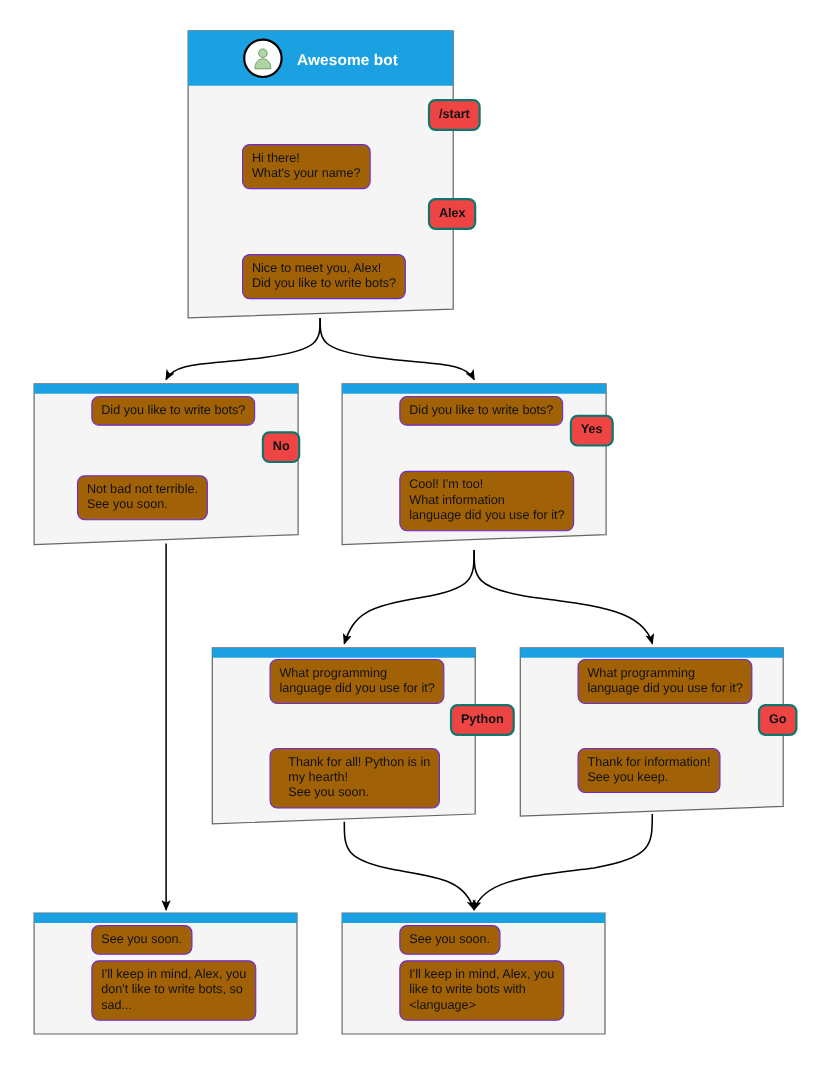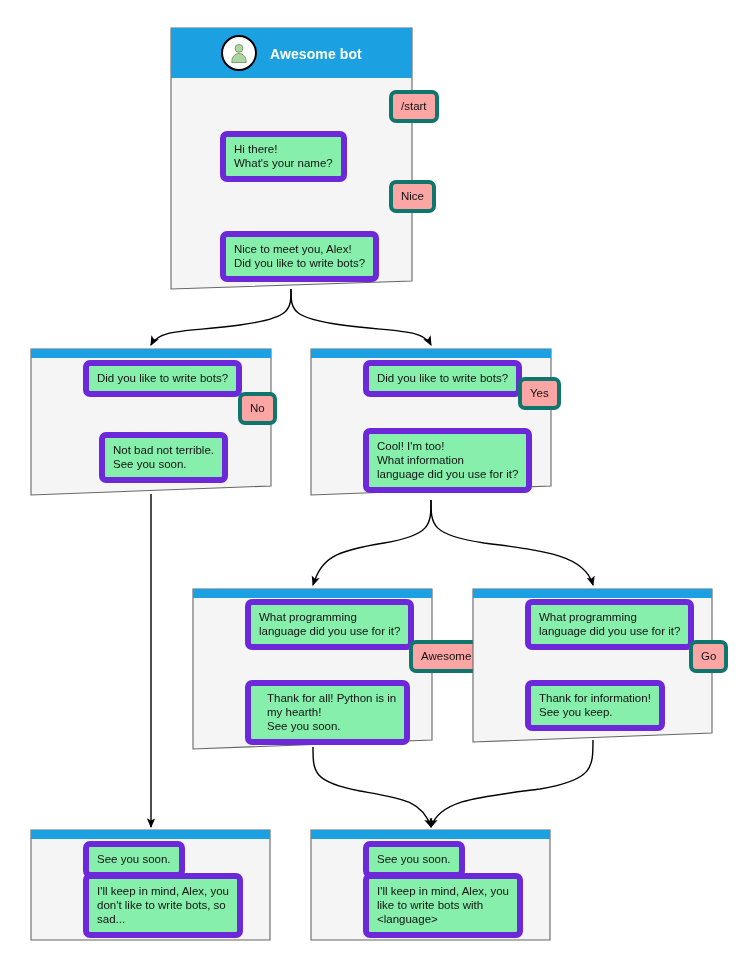--- a/index.html
+++ b/index.html
@@ -39,22 +39,22 @@
   .bubble{
     position:absolute;
     box-sizing:border-box;
     border-radius:7px;
     font-size:11.5px;
     line-height:14px;
     color:#111111;
     padding:5px 8px 6px 8px;
     white-space:pre;
   }
-  .bubble.bot{background:#86efac;border:6px solid #6d28d9;}
-  .bubble.user{background:#fca5a5;border:4px solid #0f766e;}
+  .bubble.bot{background:#a16207;border:1px solid #6d28d9;}
+  .bubble.user{background:#ef4444;border:2px solid #0f766e;font-weight:bold;}
 
   .edges{position:absolute;left:0;top:0;width:743px;height:971px;pointer-events:none;}
 </style>
 </head>
 <body>
 
 <div id="flow">
 
   <svg class="edges" viewBox="0 0 743 971">
     <defs>
@@ -88,37 +88,37 @@
         <svg width="22" height="22" viewBox="0 0 22 22">
           <circle cx="11" cy="6.4" r="3.9" fill="#aed5a2" stroke="#6f9b66" stroke-width="0.9"></circle>
           <path d="M3.8,20.5 C3.8,14.3 7.0,11.6 11,11.6 C15,11.6 18.2,14.3 18.2,20.5 Z" fill="#aed5a2" stroke="#6f9b66" stroke-width="0.9"></path>
         </svg>
       </div>
       <div class="hdr-title" style="left:60px;top:19px;">Awesome bot</div>
 
       <div class="bubble user" style="left:179px;top:63px;">/start</div>
       <div class="bubble bot" style="left:10px;top:104px;">Hi there!
 What's your name?</div>
-      <div class="bubble user" style="left:179px;top:153px;">Nice</div>
+      <div class="bubble user" style="left:179px;top:153px;">Alex</div>
       <div class="bubble bot" style="left:10px;top:204px;">Nice to meet you, Alex!
 Did you like to write bots?</div>
     </div>
   </div>
 
   <div class="card" style="left:30px;top:348px;width:242px;height:148px;">
     <div class="shell">
       <svg viewBox="0 0 242 148" preserveAspectRatio="none">
         <polygon points="1,1 241,1 241,138 1,147" fill="#f5f5f5" stroke="#666666" stroke-width="1.1"></polygon>
         <polygon points="1,1 241,1 241,10 1,10" fill="#1ba1e2" stroke="none"></polygon>
       </svg>
     </div>
     <div class="content">
       <div class="bubble bot" style="left:13px;top:12px;">Did you like to write bots?</div>
       <div class="bubble user" style="left:168px;top:44px;">No</div>
-      <div class="bubble bot" style="left:29px;top:84px;">Not bad not terrible.
+      <div class="bubble bot" style="left:0;top:84px;">Not bad not terrible.
 See you soon.</div>
     </div>
   </div>
 
   <div class="card" style="left:310px;top:348px;width:242px;height:148px;">
     <div class="shell">
       <svg viewBox="0 0 242 148" preserveAspectRatio="none">
         <polygon points="1,1 241,1 241,138 1,147" fill="#f5f5f5" stroke="#666666" stroke-width="1.1"></polygon>
         <polygon points="1,1 241,1 241,10 1,10" fill="#1ba1e2" stroke="none"></polygon>
       </svg>
@@ -135,21 +135,21 @@
   <div class="card" style="left:192px;top:588px;width:241px;height:162px;">
     <div class="shell">
       <svg viewBox="0 0 241 162" preserveAspectRatio="none">
         <polygon points="1,1 240,1 240,152 1,161" fill="#f5f5f5" stroke="#666666" stroke-width="1.1"></polygon>
         <polygon points="1,1 240,1 240,10 1,10" fill="#1ba1e2" stroke="none"></polygon>
       </svg>
     </div>
     <div class="content">
       <div class="bubble bot" style="left:13px;top:11px;">What programming
 language did you use for it?</div>
-      <div class="bubble user" style="left:177px;top:52px;">Awesome</div>
+      <div class="bubble user" style="left:177px;top:52px;">Python</div>
       <div class="bubble bot" style="left:13px;top:92px;padding-left:16px;">Thank for all! Python is in
 my hearth!
 See you soon.</div>
     </div>
   </div>
 
   <div class="card" style="left:472px;top:588px;width:241px;height:155px;">
     <div class="shell">
       <svg viewBox="0 0 241 155" preserveAspectRatio="none">
         <polygon points="1,1 240,1 240,145 1,154" fill="#f5f5f5" stroke="#666666" stroke-width="1.1"></polygon>

